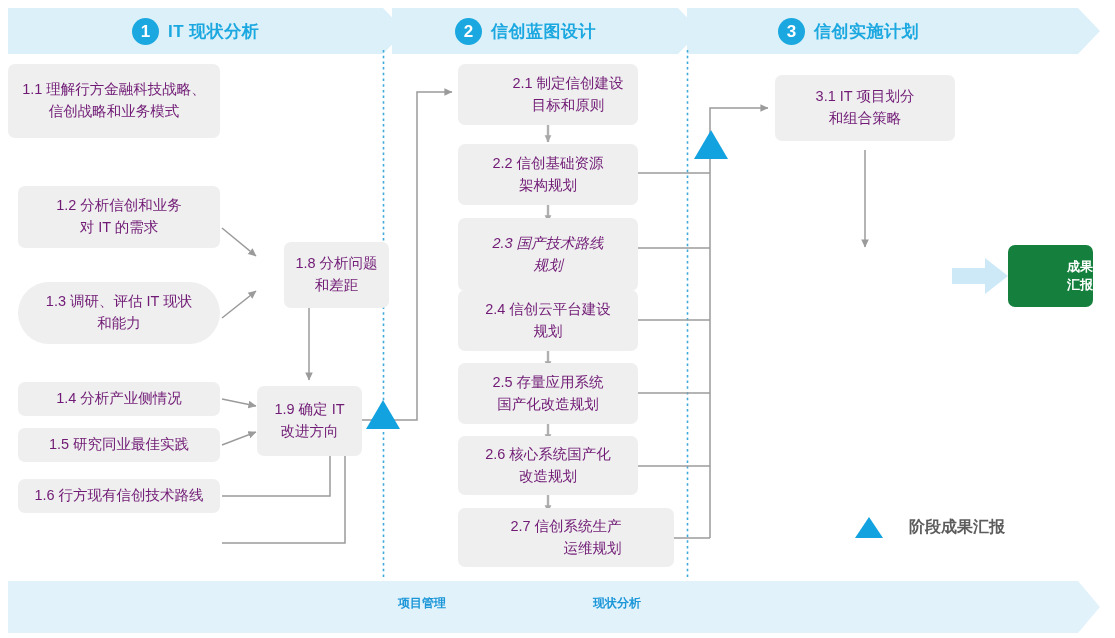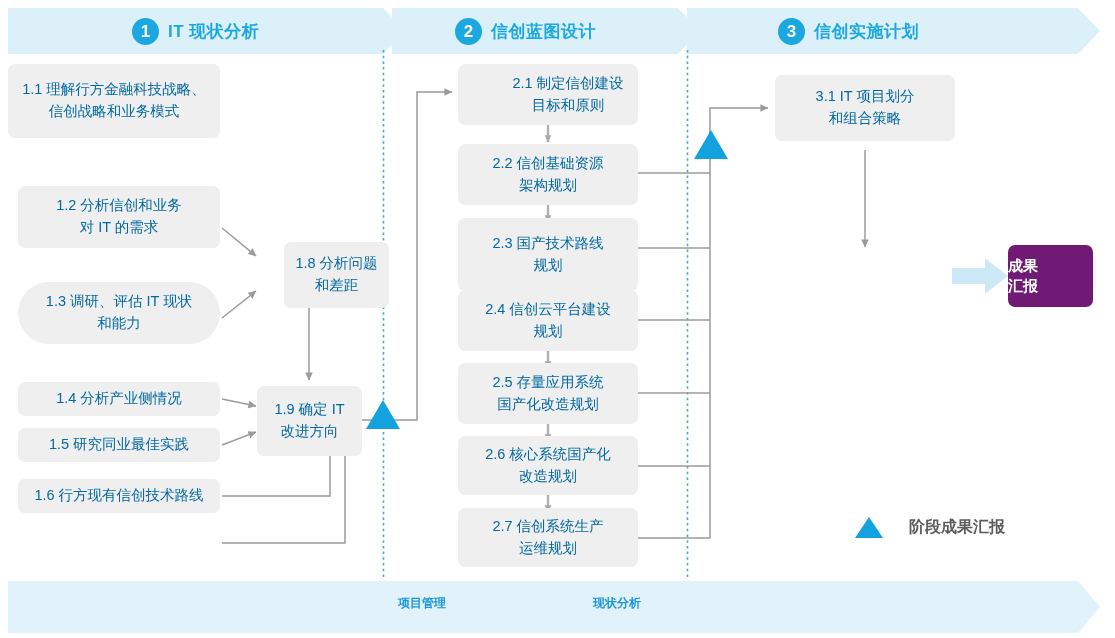--- a/index.html
+++ b/index.html
@@ -31,36 +31,36 @@
   .phase-text{
     color:#1BA8E0;font-size:17px;font-weight:bold;letter-spacing:.5px;
   }
   
   #wires{position:absolute;left:0;top:0;width:1115px;height:638px;}
   
   .box{
     position:absolute;
     background:#efefef;
     border-radius:7px;
-    color:#0369a1;
+    color:#701a75;
     font-size:14.5px;
     line-height:1.5;
     display:flex;align-items:center;justify-content:center;
     text-align:center;
     padding:0 8px;
     box-sizing:border-box;
   }
   
   .result-badge{
     position:absolute;
-    background:#701a75;
+    background:#15803d;
     border-radius:7px;
     color:#ffffff;
-    font-size:15px;font-weight:bold;line-height:1.35;
-    display:flex;align-items:center;justify-content:flex-start;
+    font-size:13px;font-weight:bold;line-height:1.35;
+    display:flex;align-items:center;justify-content:flex-end;
     text-align:center;
   }
   .result-badge .inner{display:block;}
   
   .legend{
     position:absolute;left:855px;top:517px;
     display:flex;align-items:center;gap:26px;
   }
   .legend-tri{
     width:0;height:0;
@@ -165,25 +165,25 @@
   <div class="box" style="left:18px;top:186px;width:202px;height:62px;">1.2 分析信创和业务<br>对 IT 的需求</div>
   <div class="box" style="left:18px;top:282px;width:202px;height:62px;border-radius:31px;">1.3 调研、评估 IT 现状<br>和能力</div>
   <div class="box" style="left:18px;top:382px;width:202px;height:34px;">1.4 分析产业侧情况</div>
   <div class="box" style="left:18px;top:428px;width:202px;height:34px;">1.5 研究同业最佳实践</div>
   <div class="box" style="left:18px;top:479px;width:202px;height:34px;">1.6 行方现有信创技术路线</div>
   <div class="box" style="left:257px;top:242px;width:105px;height:66px;margin-left:27px;">1.8 分析问题<br>和差距</div>
   <div class="box" style="left:257px;top:386px;width:105px;height:70px;">1.9 确定 IT<br>改进方向</div>
 
   <div class="box" style="left:458px;top:64px;width:180px;height:61px;padding-left:48px;">2.1 制定信创建设<br>目标和原则</div>
   <div class="box" style="left:458px;top:144px;width:180px;height:61px;">2.2 信创基础资源<br>架构规划</div>
-  <div class="box" style="left:458px;top:218px;width:180px;height:73px;">2.3 国产技术路线<br>规划</div>
+  <div class="box" style="left:458px;top:218px;width:180px;height:73px;font-style:italic;">2.3 国产技术路线<br>规划</div>
   <div class="box" style="left:458px;top:290px;width:180px;height:61px;">2.4 信创云平台建设<br>规划</div>
   <div class="box" style="left:458px;top:363px;width:180px;height:61px;">2.5 存量应用系统<br>国产化改造规划</div>
   <div class="box" style="left:458px;top:436px;width:180px;height:59px;">2.6 核心系统国产化<br>改造规划</div>
-  <div class="box" style="left:458px;top:508px;width:180px;height:59px;">2.7 信创系统生产<br>运维规划</div>
+  <div class="box" style="left:458px;top:508px;width:216px;height:59px;text-align:right;">2.7 信创系统生产<br>运维规划</div>
 
   <div class="box" style="left:775px;top:75px;width:180px;height:66px;">3.1 IT 项目划分<br>和组合策略</div>
 
   <div class="result-badge" style="left:1008px;top:245px;width:85px;height:62px;">
     <span class="inner">
       <span>成果</span><br>
       <span>汇报</span>
     </span>
   </div>
 

